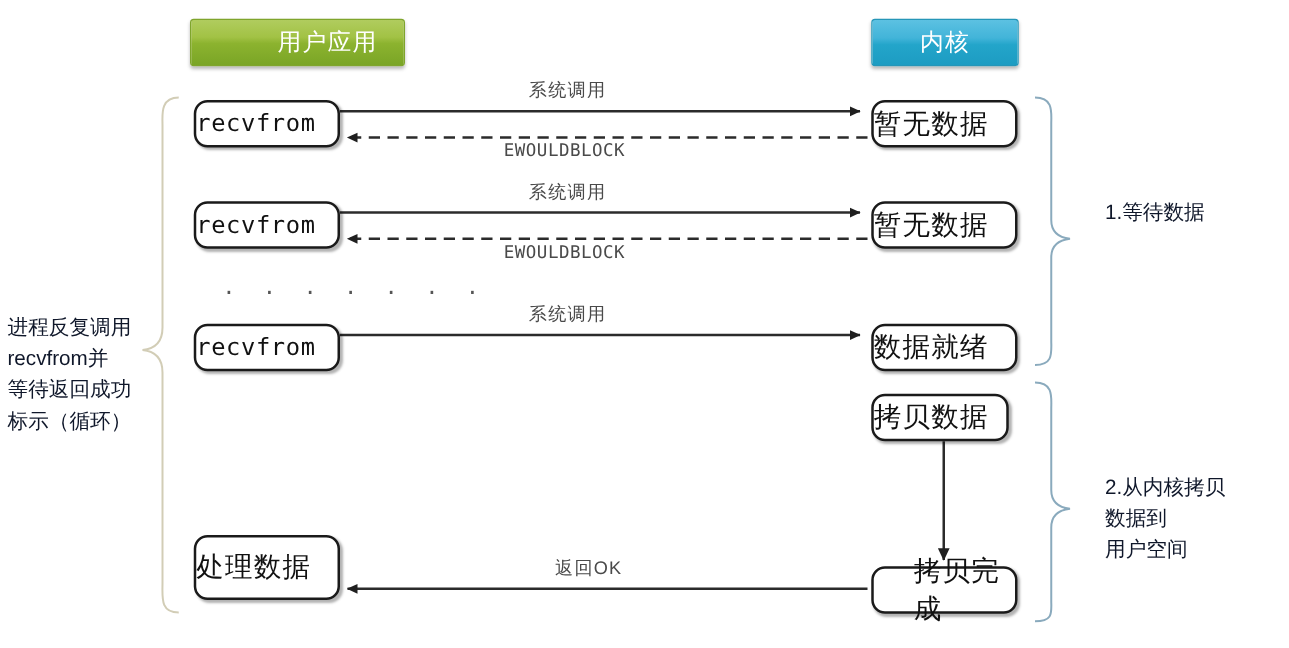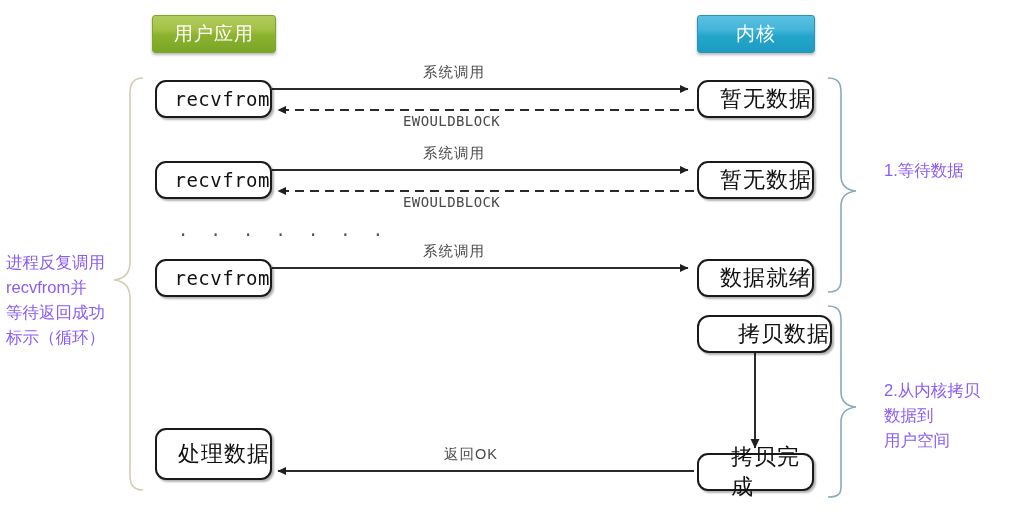--- a/index.html
+++ b/index.html
@@ -26,32 +26,33 @@
     color: #ffffff;
     font-size: 19px;
     letter-spacing: 1px;
     border-radius: 3px;
     box-shadow: 0 2px 3px rgba(0,0,0,0.28);
   }
   .pill-user {
     left: 152px; top: 15px; width: 122px; height: 36px;
     background: linear-gradient(to bottom, #b0cc5e 0%, #a2c245 38%, #8cb32f 52%, #7aa526 100%);
     border: 1px solid #7fa52c;
+    padding-left: 48px;
   }
   .pill-kernel {
     left: 697px; top: 15px; width: 116px; height: 36px;
     background: linear-gradient(to bottom, #5cc1e2 0%, #42b4d9 40%, #23a5ca 55%, #1d9cc2 100%);
     border: 1px solid #2596b8;
   }
   
   .box {
     position: absolute;
     display: flex;
     align-items: center;
-    justify-content: flex-end;
+    justify-content: flex-start;
     background: #ffffff;
     border: 2.5px solid #1a1a1a;
     border-radius: 11px;
     box-shadow: 2px 2px 2px rgba(0,0,0,0.30);
     color: #111111;
     box-sizing: border-box;
   }
   .box-mono {
     font-family: "DejaVu Sans Mono", "Liberation Mono", monospace;
     font-size: 19px;
@@ -70,21 +71,21 @@
   }
   .lbl-cn { letter-spacing: 1px; }
   .lbl-mono {
     font-family: "DejaVu Sans Mono", "Liberation Mono", monospace;
     font-size: 14px;
     letter-spacing: 0.4px;
   }
   
   .caption {
     position: absolute;
-    color: #8b5cf6;
+    color: #0f172a;
     font-size: 16.5px;
     line-height: 25px;
     white-space: pre-line;
   }
   .caption-left {
     left: 6px; top: 250px; width: 130px;
     letter-spacing: 0px;
   }
   .caption-r1 { left: 884px; top: 158px; }
   .caption-r2 { left: 884px; top: 378px; }
@@ -182,21 +183,21 @@
 
   <div class="box box-cn" style="left:697px; top:80px; width:117px; height:38px;">
     <span>暂无数据</span>
   </div>
   <div class="box box-cn" style="left:697px; top:161px; width:117px; height:38px;">
     <span>暂无数据</span>
   </div>
   <div class="box box-cn" style="left:697px; top:259px; width:117px; height:38px;">
     <span>数据就绪</span>
   </div>
-  <div class="box box-cn" style="left:697px; top:315px; width:135px; height:38px;border-radius:12px;">
+  <div class="box box-cn" style="left:697px; top:315px; width:110px; height:38px;">
     <span>拷贝数据</span>
   </div>
   <div class="box box-cn" style="left:697px; top:453px; width:117px; height:38px;padding-left:32px;">
     <span>拷贝完成</span>
   </div>
 
   <div class="lbl lbl-cn" style="left:423px; top:63px;">系统调用</div>
   <div class="lbl lbl-mono" style="left:403px; top:113px;">EWOULDBLOCK</div>
 
   <div class="lbl lbl-cn" style="left:423px; top:144px;">系统调用</div>

